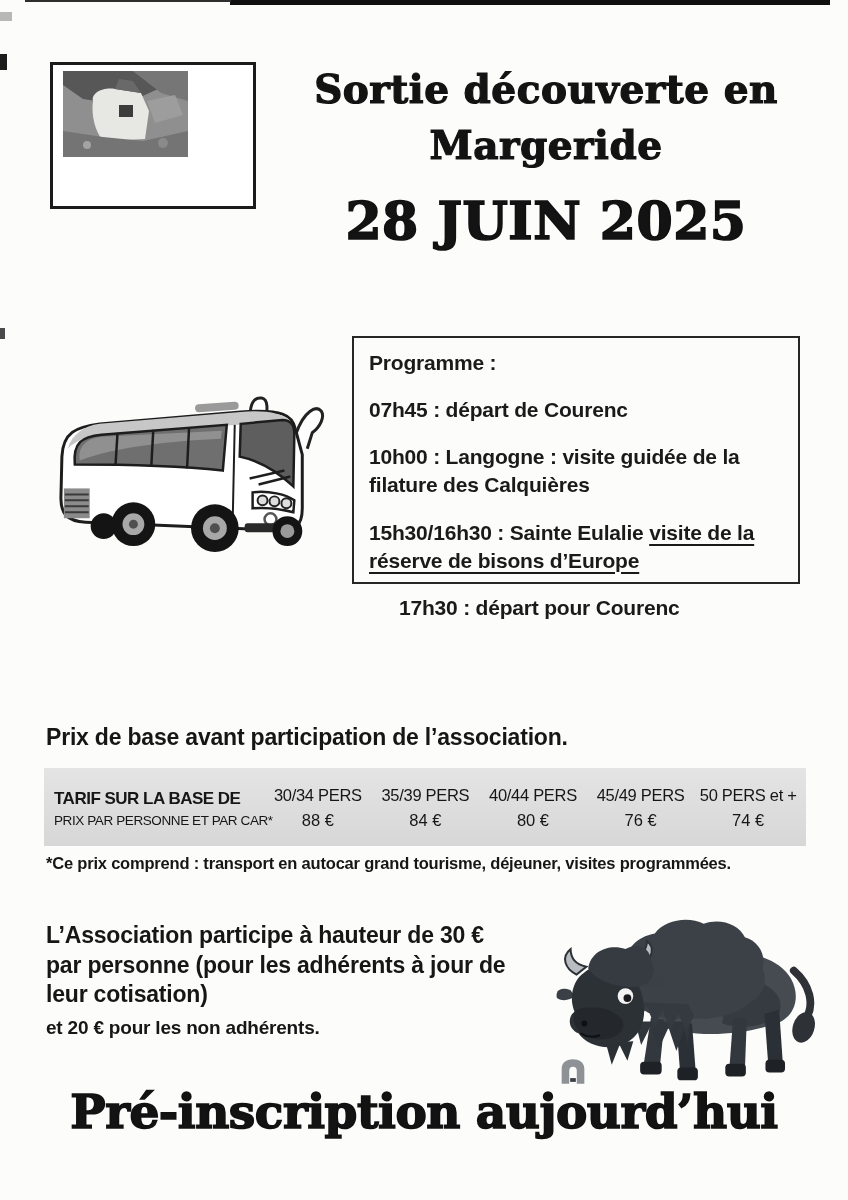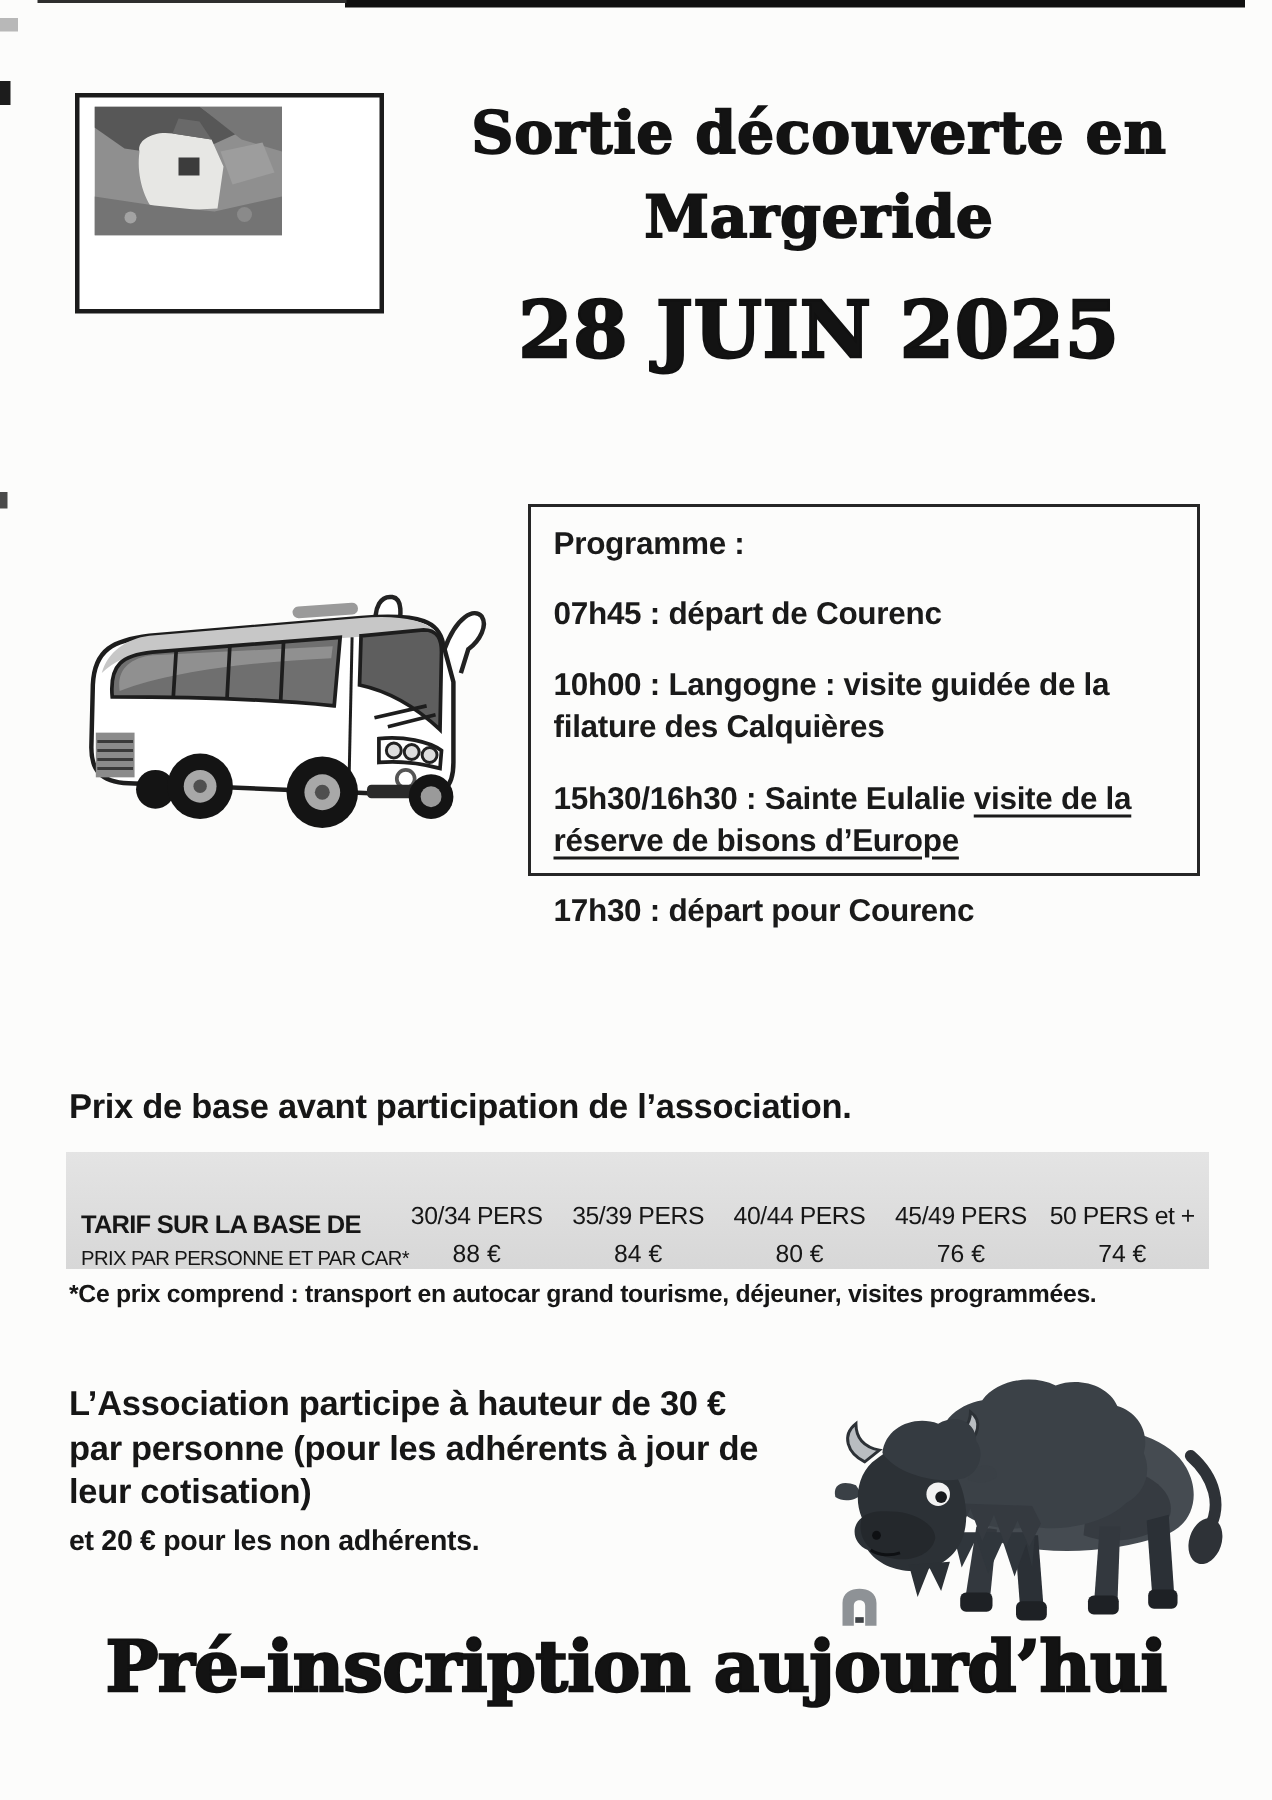--- a/index.html
+++ b/index.html
@@ -23,27 +23,27 @@
   .title-block{position:absolute;left:258px;top:70px;width:576px;text-align:center;}
   .t-line{font-size:39px;line-height:1.0;}
   .t-line2{margin-top:17px;}
   .t-date{font-size:52px;margin-top:25px;-webkit-text-stroke:1.7px #111;}
   .t-loc{font-size:38px;margin-top:29px;}
 
   
   .prog{position:absolute;left:352px;top:336px;width:448px;height:248px;border:2.5px solid #262626;
         box-sizing:border-box;padding:11px 15px;background:transparent;}
   .prog-line{font-weight:700;font-size:21px;line-height:1.34;letter-spacing:-.2px;margin-bottom:19px;color:#1a1a1a;}
-  .prog-line:last-child{margin-bottom:0;}
+  .prog-line:last-child{margin-bottom:0;margin-left:30px;}
   .u{text-decoration:underline;text-decoration-thickness:2px;text-underline-offset:4px;}
 
   
   .prix-heading{position:absolute;left:46px;top:724px;font-size:23px;font-weight:700;letter-spacing:-.2px;}
   .band{position:absolute;left:44px;top:768px;width:762px;height:78px;
-        background:linear-gradient(180deg,#e4e4e4,#d7d7d7);display:flex;align-items:flex-end;
+        background:linear-gradient(180deg,#e4e4e4,#d7d7d7);display:flex;align-items:center;
         box-sizing:border-box;padding:2px 4px 0 10px;}
   .band-label{width:210px;flex:none;}
   .lab1{font-weight:700;font-size:17px;letter-spacing:-.5px;white-space:nowrap;}
   .lab2{font-size:13.5px;letter-spacing:-.4px;margin-top:4px;white-space:nowrap;}
   .tcol{flex:1;text-align:center;}
   .pers{font-size:16.5px;letter-spacing:-.3px;white-space:nowrap;}
   .prixv{font-size:16.5px;margin-top:6px;}
   .footnote{position:absolute;left:46px;top:854px;font-size:16.5px;font-weight:700;letter-spacing:-.2px;}
 
   

